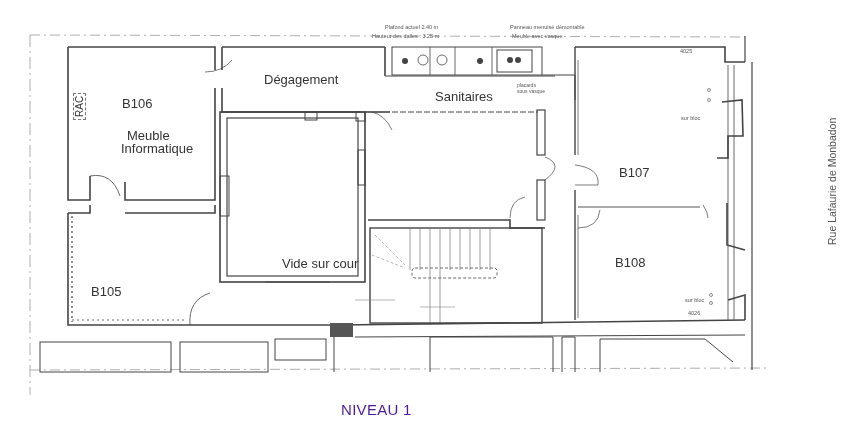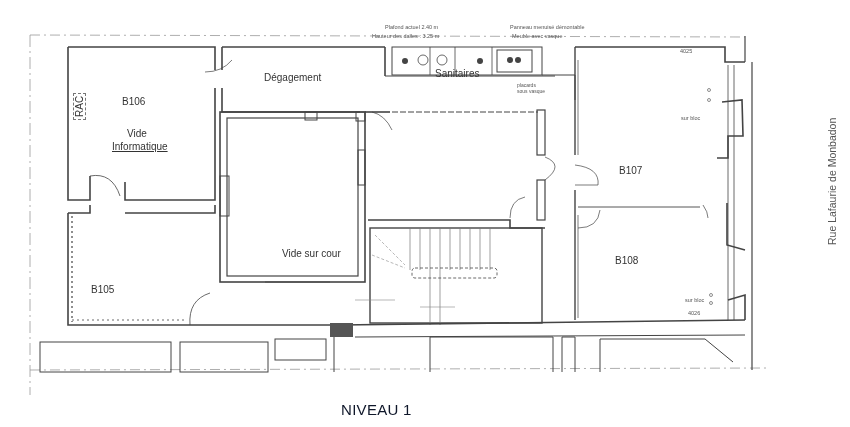--- a/index.html
+++ b/index.html
@@ -1,22 +1,22 @@
 <!DOCTYPE html>
 <html><head>
 <meta charset="utf-8">
 <style>
   html, body { margin:0; padding:0; background:#ffffff; }
   body { width:850px; height:427px; position:relative; overflow:hidden; font-family:"Liberation Sans", sans-serif; color:#3a3a3a; }
   #plan { position:absolute; left:0; top:0; width:850px; height:427px; }
   .lbl { position:absolute; white-space:nowrap; color:#333; font-family:"Liberation Sans", sans-serif; }
-  .room { font-size:10px; }
+  .room { font-size:13px; }
   .small { font-size:5px; color:#555; }
   .tiny { font-size:5.5px; color:#555; }
-  .title { font-size:15px; color:#0f172a; letter-spacing:0.3px; }
+  .title { font-size:15px; color:#4c1d95; letter-spacing:0.3px; }
   .street { font-size:10.5px; color:#555; transform:rotate(-90deg); transform-origin:left top; }
   .rac { font-size:10px; transform:rotate(-90deg); transform-origin:left top; }
 </style>
 </head>
 <body>
 
 <div id="plan">
 <svg width="850" height="427" viewBox="0 0 850 427" xmlns="http://www.w3.org/2000/svg">
   <g fill="none" stroke="#444" stroke-width="1.6">
 
@@ -125,25 +125,25 @@
 
 <div class="lbl tiny" style="left:385px;top:24px;">Plafond actuel 2.40 m</div>
 <div class="lbl tiny" style="left:372px;top:33px;">Hauteur des dalles : 3.25 m</div>
 <div class="lbl tiny" style="left:510px;top:24px;">Panneau menuisé démontable</div>
 <div class="lbl tiny" style="left:512px;top:33px;">Meuble avec vasque</div>
 <div class="lbl small" style="left:517px;top:82px;">placards</div>
 <div class="lbl small" style="left:517px;top:88px;">sous vasque</div>
 
 <div class="lbl rac" style="left:73px;top:120px;border:1px dashed #777;padding:0 2px;">RAC</div>
 <div class="lbl room" style="left:122px;top:96px;">B106</div>
-<div class="lbl room" style="left:127px;top:128px;">Vide</div>
-<div class="lbl room" style="left:112px;top:141px;text-decoration:underline;">Informatique</div>
+<div class="lbl room" style="left:127px;top:128px;">Meuble</div>
+<div class="lbl room" style="left:121px;top:141px;">Informatique</div>
 <div class="lbl room" style="left:264px;top:72px;">Dégagement</div>
-<div class="lbl room" style="left:435px;top:68px;">Sanitaires</div>
-<div class="lbl room" style="left:282px;top:248px;text-align:center;">Vide sur cour</div>
+<div class="lbl room" style="left:435px;top:89px;">Sanitaires</div>
+<div class="lbl room" style="left:282px;top:256px;text-align:center;">Vide sur cour</div>
 <div class="lbl room" style="left:91px;top:284px;">B105</div>
 <div class="lbl room" style="left:619px;top:165px;text-align:right;">B107</div>
 <div class="lbl room" style="left:615px;top:255px;text-align:center;">B108</div>
 <div class="lbl tiny" style="left:681px;top:115px;">sur bloc</div>
 <div class="lbl tiny" style="left:680px;top:48px;">4025</div>
 <div class="lbl tiny" style="left:685px;top:297px;">sur bloc</div>
 <div class="lbl tiny" style="left:688px;top:310px;">4026</div>
 
 <div class="lbl street" style="left:826px;top:245px;">Rue Lafaurie de Monbadon</div>
 <div class="lbl title" style="left:341px;top:401px;">NIVEAU 1</div>

